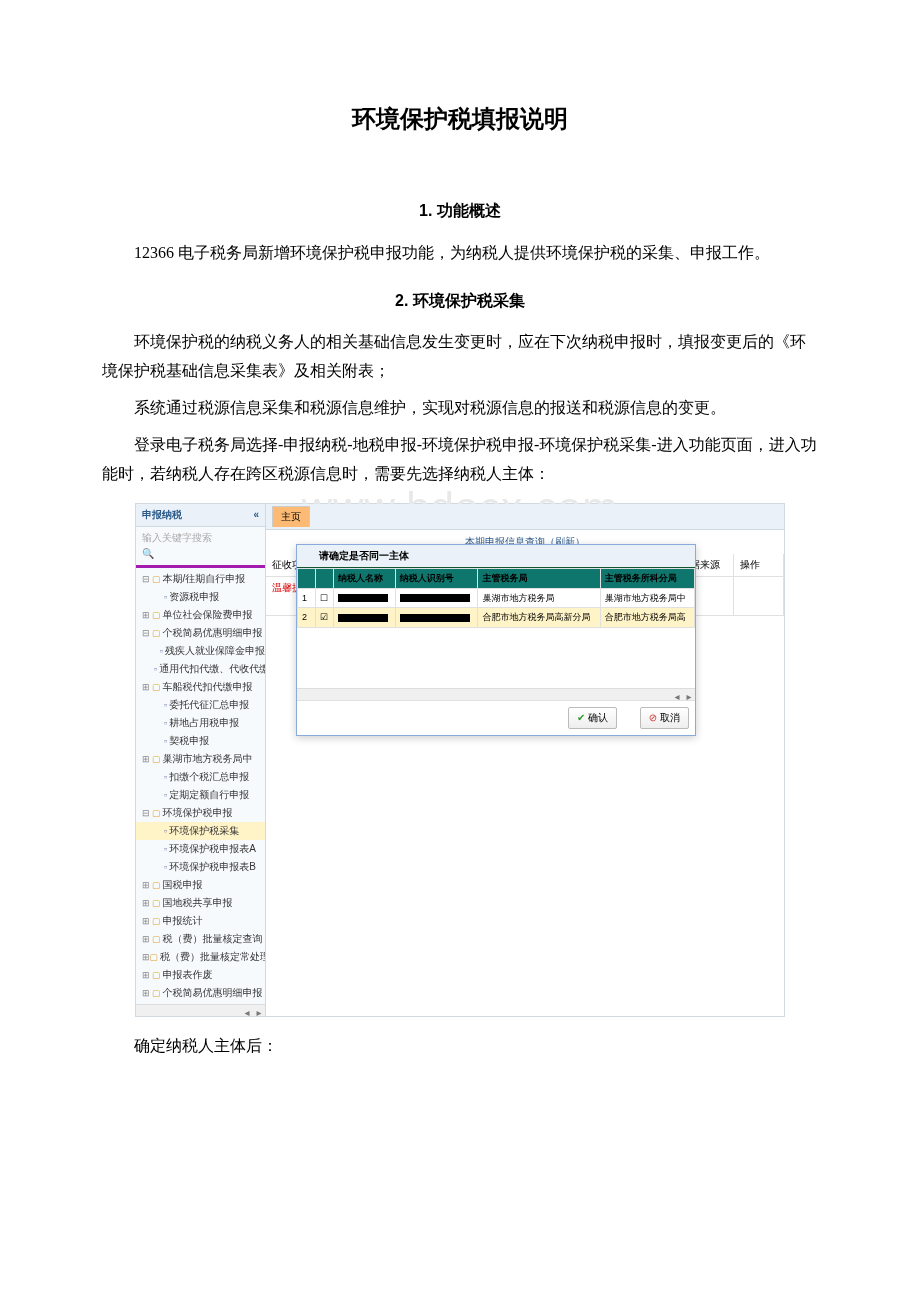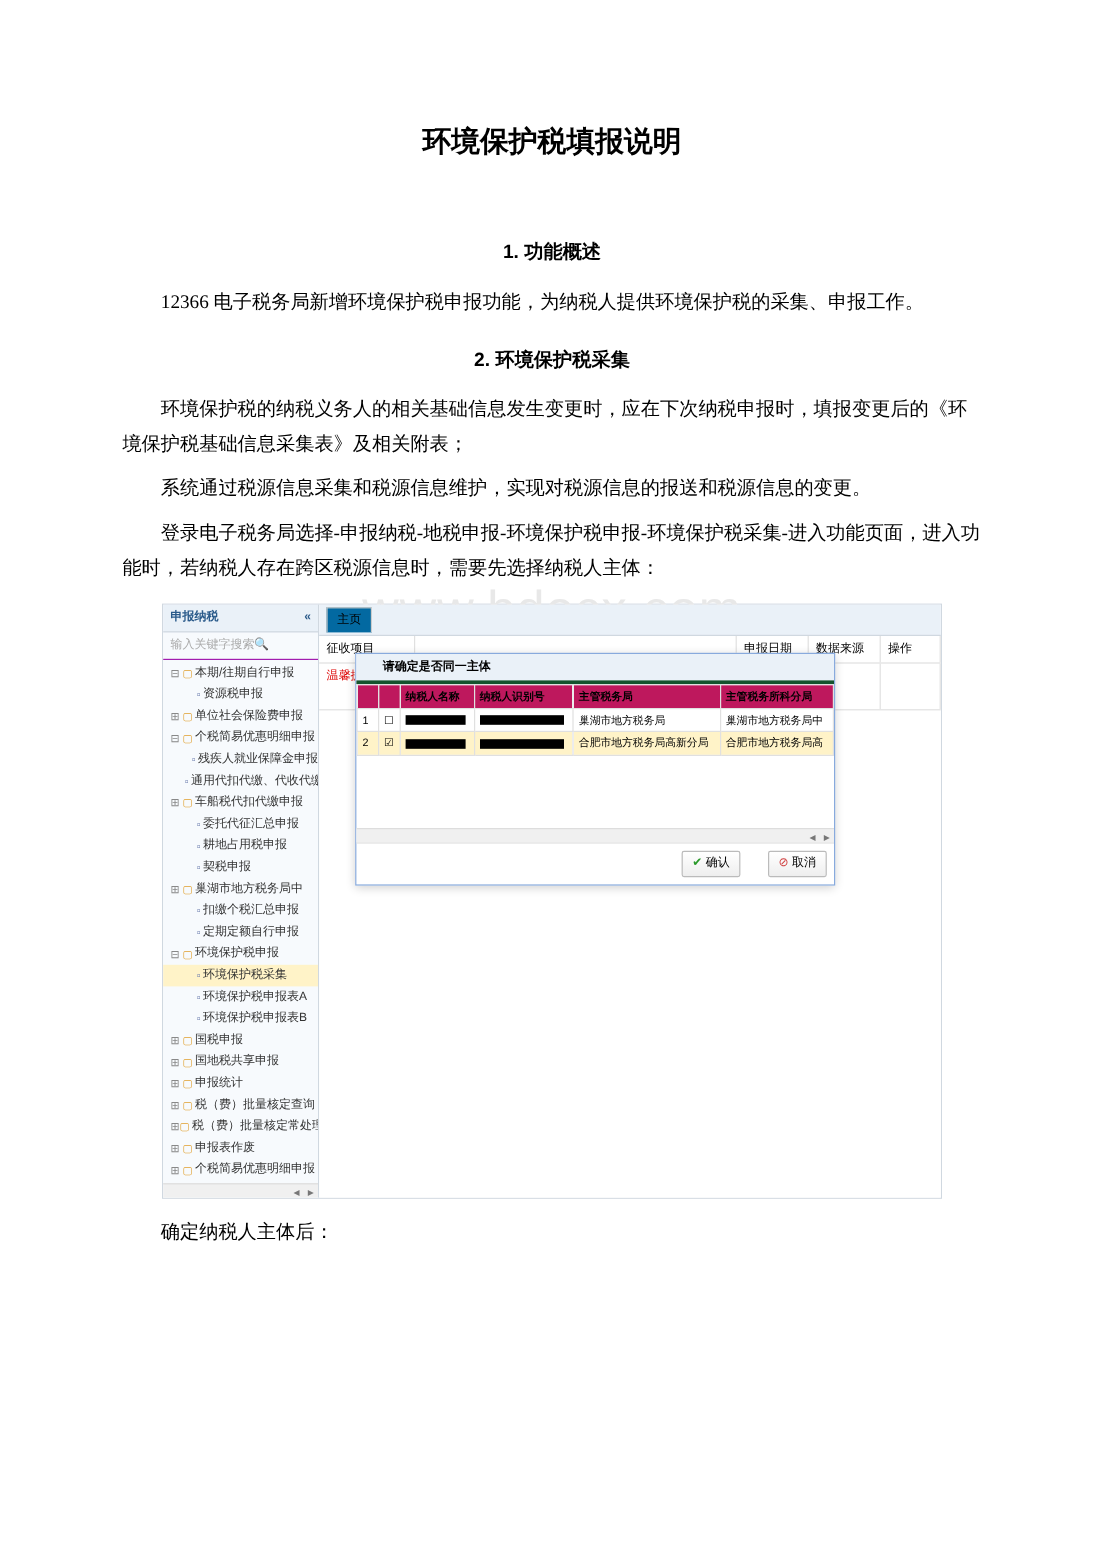--- a/index.html
+++ b/index.html
@@ -63,22 +63,24 @@
       padding: 3px 6px;
       font-weight: bold;
       color: #2a5a8a;
       border-bottom: 1px solid #d0d8e0;
       display: flex;
       justify-content: space-between;
     }
     .sidebar-search {
       padding: 3px 6px;
       color: #aaa;
-      border-bottom: 1px solid #a21caf;
+      border-bottom: 3px solid #a21caf;
       display: flex;
+      justify-content: space-between;
+      flex-direction: column;
     }
     .search-glyph { color: #88aadd; }
     .tree { padding: 2px 0; }
     .tree-item {
       padding: 1px 0 1px 6px;
       white-space: nowrap;
       overflow: hidden;
       color: #333;
       display: flex;
       align-items: center;
@@ -88,21 +90,21 @@
     .tree-item.selected { background: #fff3c8; }
     .expander { color: #888; width: 10px; display: inline-block; font-size: 9px; }
     .folder-icon { color: #e0a030; margin-right: 2px; font-size: 9px; }
     .doc-icon { color: #7080b0; margin-right: 2px; font-size: 9px; }
     .main-area { flex: 1; background: #fff; }
     .tabs {
       background: #eaf1f8;
       border-bottom: 1px solid #d0d8e0;
       padding: 2px 6px;
     }
-    .tab { display: inline-block; padding: 2px 8px; background: #0369a1; border: 1px solid #ccc; border-bottom: none; }
+    .tab { display: inline-block; padding: 2px 8px; background: #fdba74; border: 1px solid #ccc; border-bottom: none; }
     .link-row {
       text-align: center;
       padding: 4px;
       color: #2a5a8a;
       text-decoration: underline;
     }
     .grid-row { display: flex; border-bottom: 1px solid #e0e0e0; }
     .grid-cell { padding: 3px 6px; border-right: 1px solid #e0e0e0; }
     .c-proj { width: 80px; }
     .c-hint { flex: 1; }
@@ -117,32 +119,32 @@
       width: 400px;
       background: #fff;
       border: 1px solid #88aadd;
       box-shadow: 0 2px 8px rgba(0,0,0,0.2);
       z-index: 5;
     }
     .dialog-title {
       background: #eaf1f8;
       padding: 3px 22px;
       font-weight: bold;
-      border-bottom: 3px solid #14532d;
+      border-bottom: 1px solid #14532d;
     }
     .d-table { width: 100%; border-collapse: collapse; }
     .d-table th, .d-table td {
       border: 1px solid #e0e0e0;
       padding: 2px 4px;
       text-align: left;
       font-size: 9px;
       white-space: nowrap;
       overflow: hidden;
     }
-    .d-table th { background: #be185d; }
+    .d-table th { background: #0f766e; }
     .d-table tr.sel td { background: #fff3c8; }
     .d-body-wrap { height: 120px; overflow: hidden; }
     .redact { display: inline-block; width: 50px; height: 8px; background: #000; vertical-align: middle; }
     .dialog-btns {
       padding: 6px;
       text-align: right;
       border-top: 1px solid #e0e0e0;
     }
     .btn {
       display: inline-block;
@@ -312,20 +314,21 @@
         </div>
       <div class="hscroll">
           <span>◂</span>
           <span>▸</span>
         </div>
     </div>
     <div class="main-area">
       <div class="tabs">
         <span class="tab">主页</span>
       </div>
+      <div class="link-row">本期申报信息查询（刷新）</div>
       <div class="grid-row">
         <div class="grid-cell c-proj">征收项目</div>
         <div class="grid-cell c-hint"></div>
         <div class="grid-cell c-date">申报日期</div>
         <div class="grid-cell c-src">数据来源</div>
         <div class="grid-cell c-op">操作</div>
       </div>
       <div class="grid-row">
         <div class="grid-cell c-proj red-text">温馨提示:</div>
         <div class="grid-cell c-hint">

